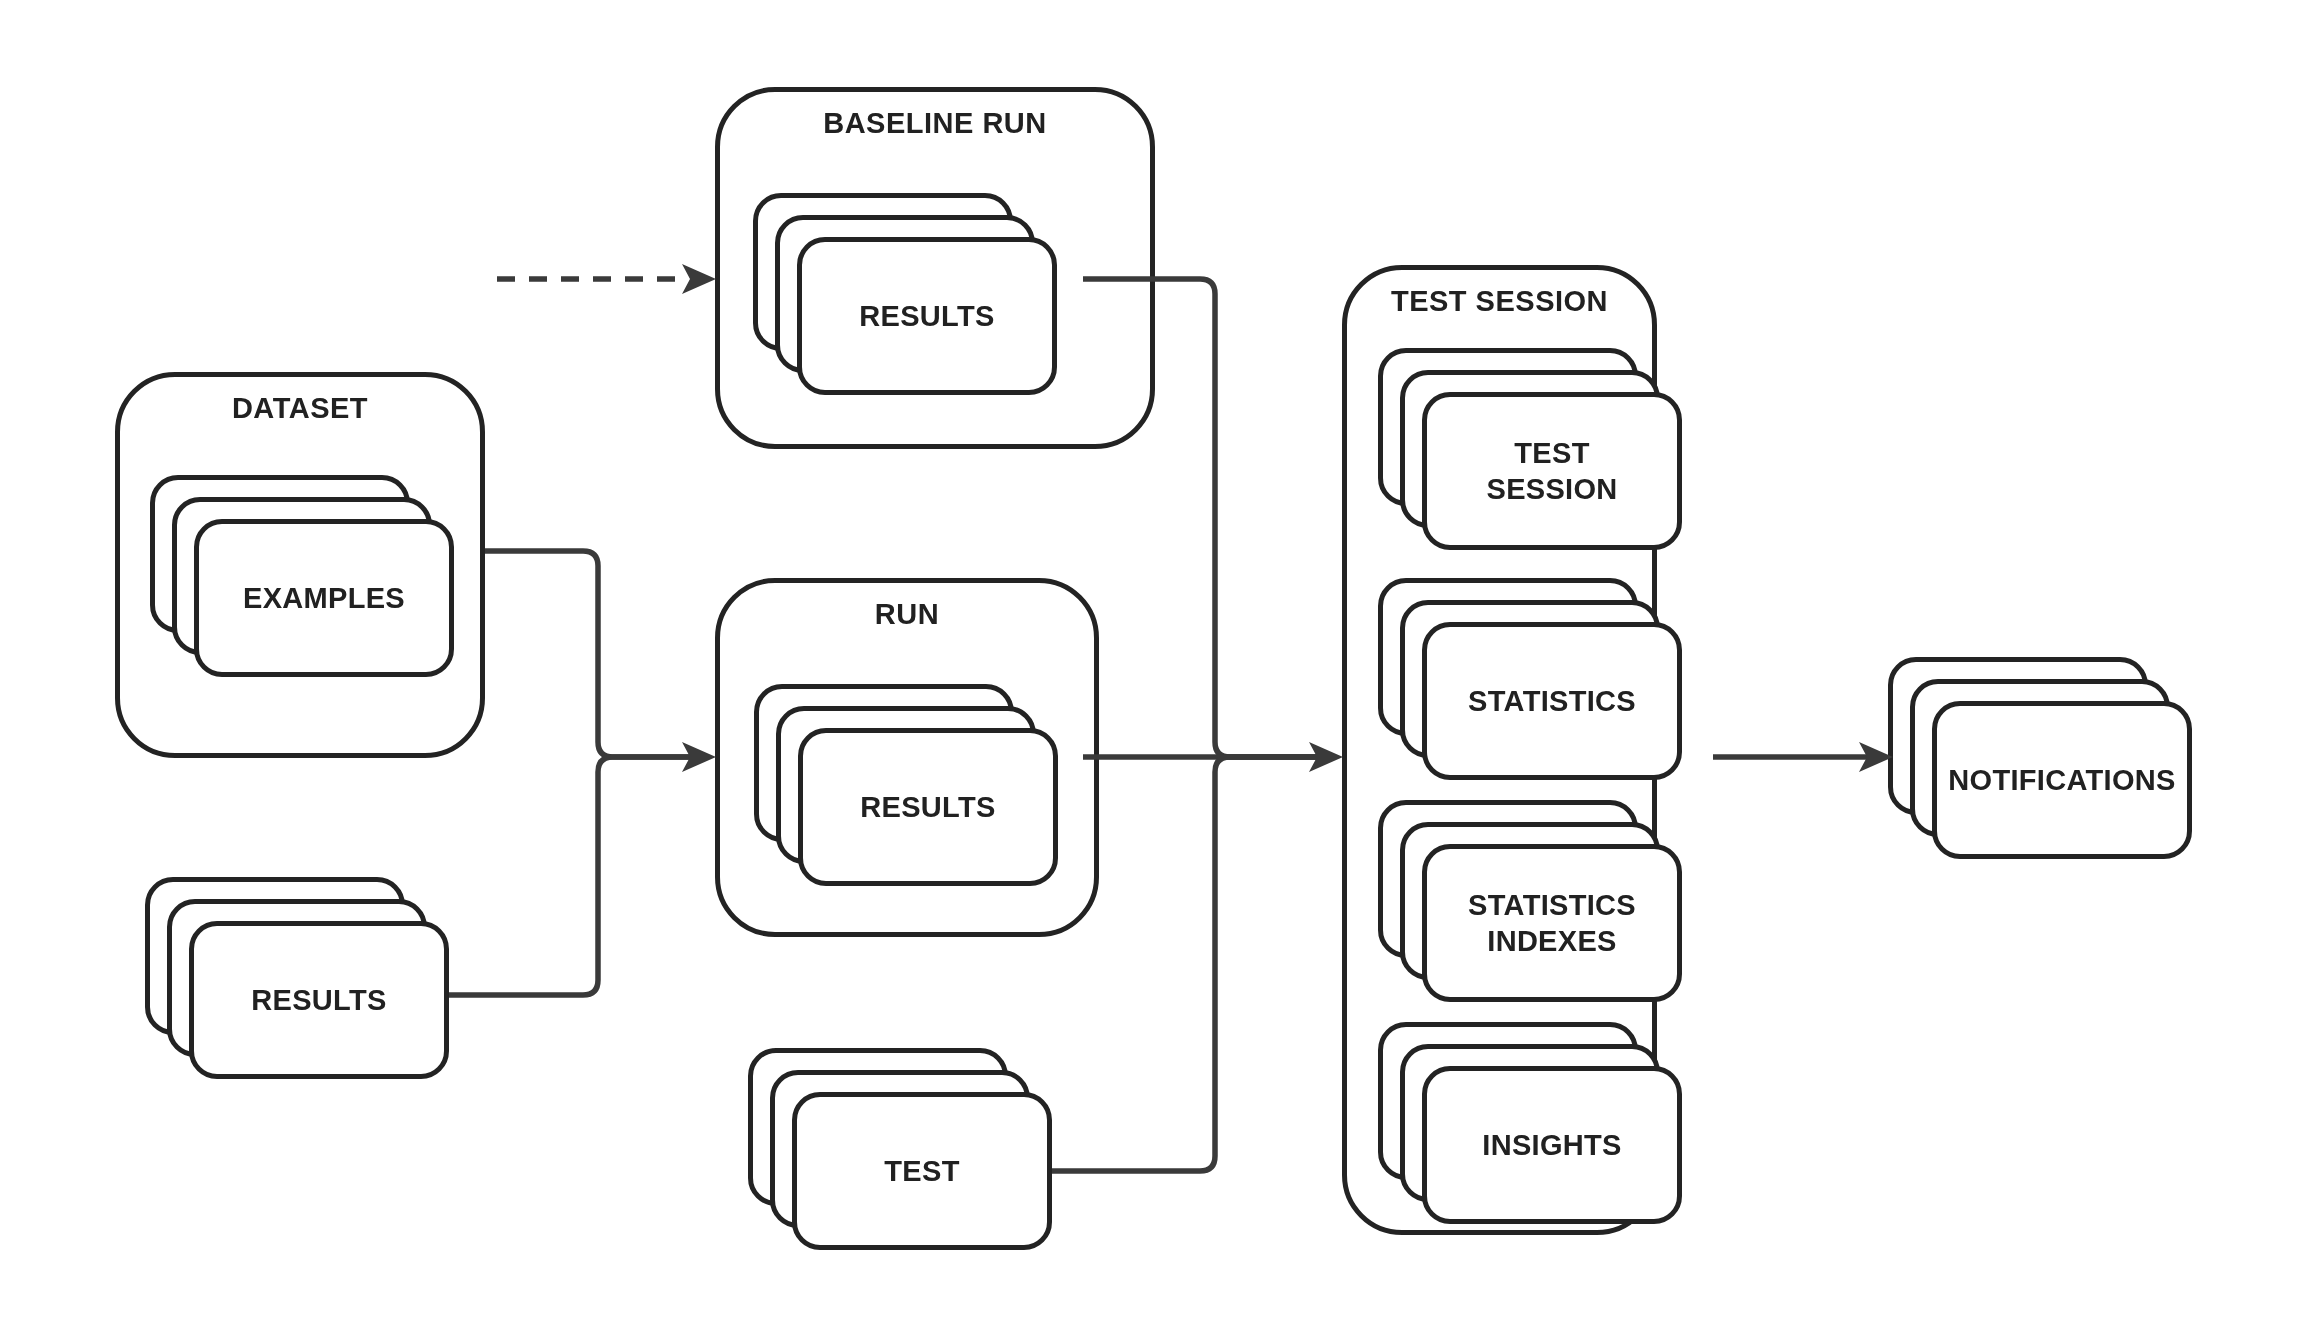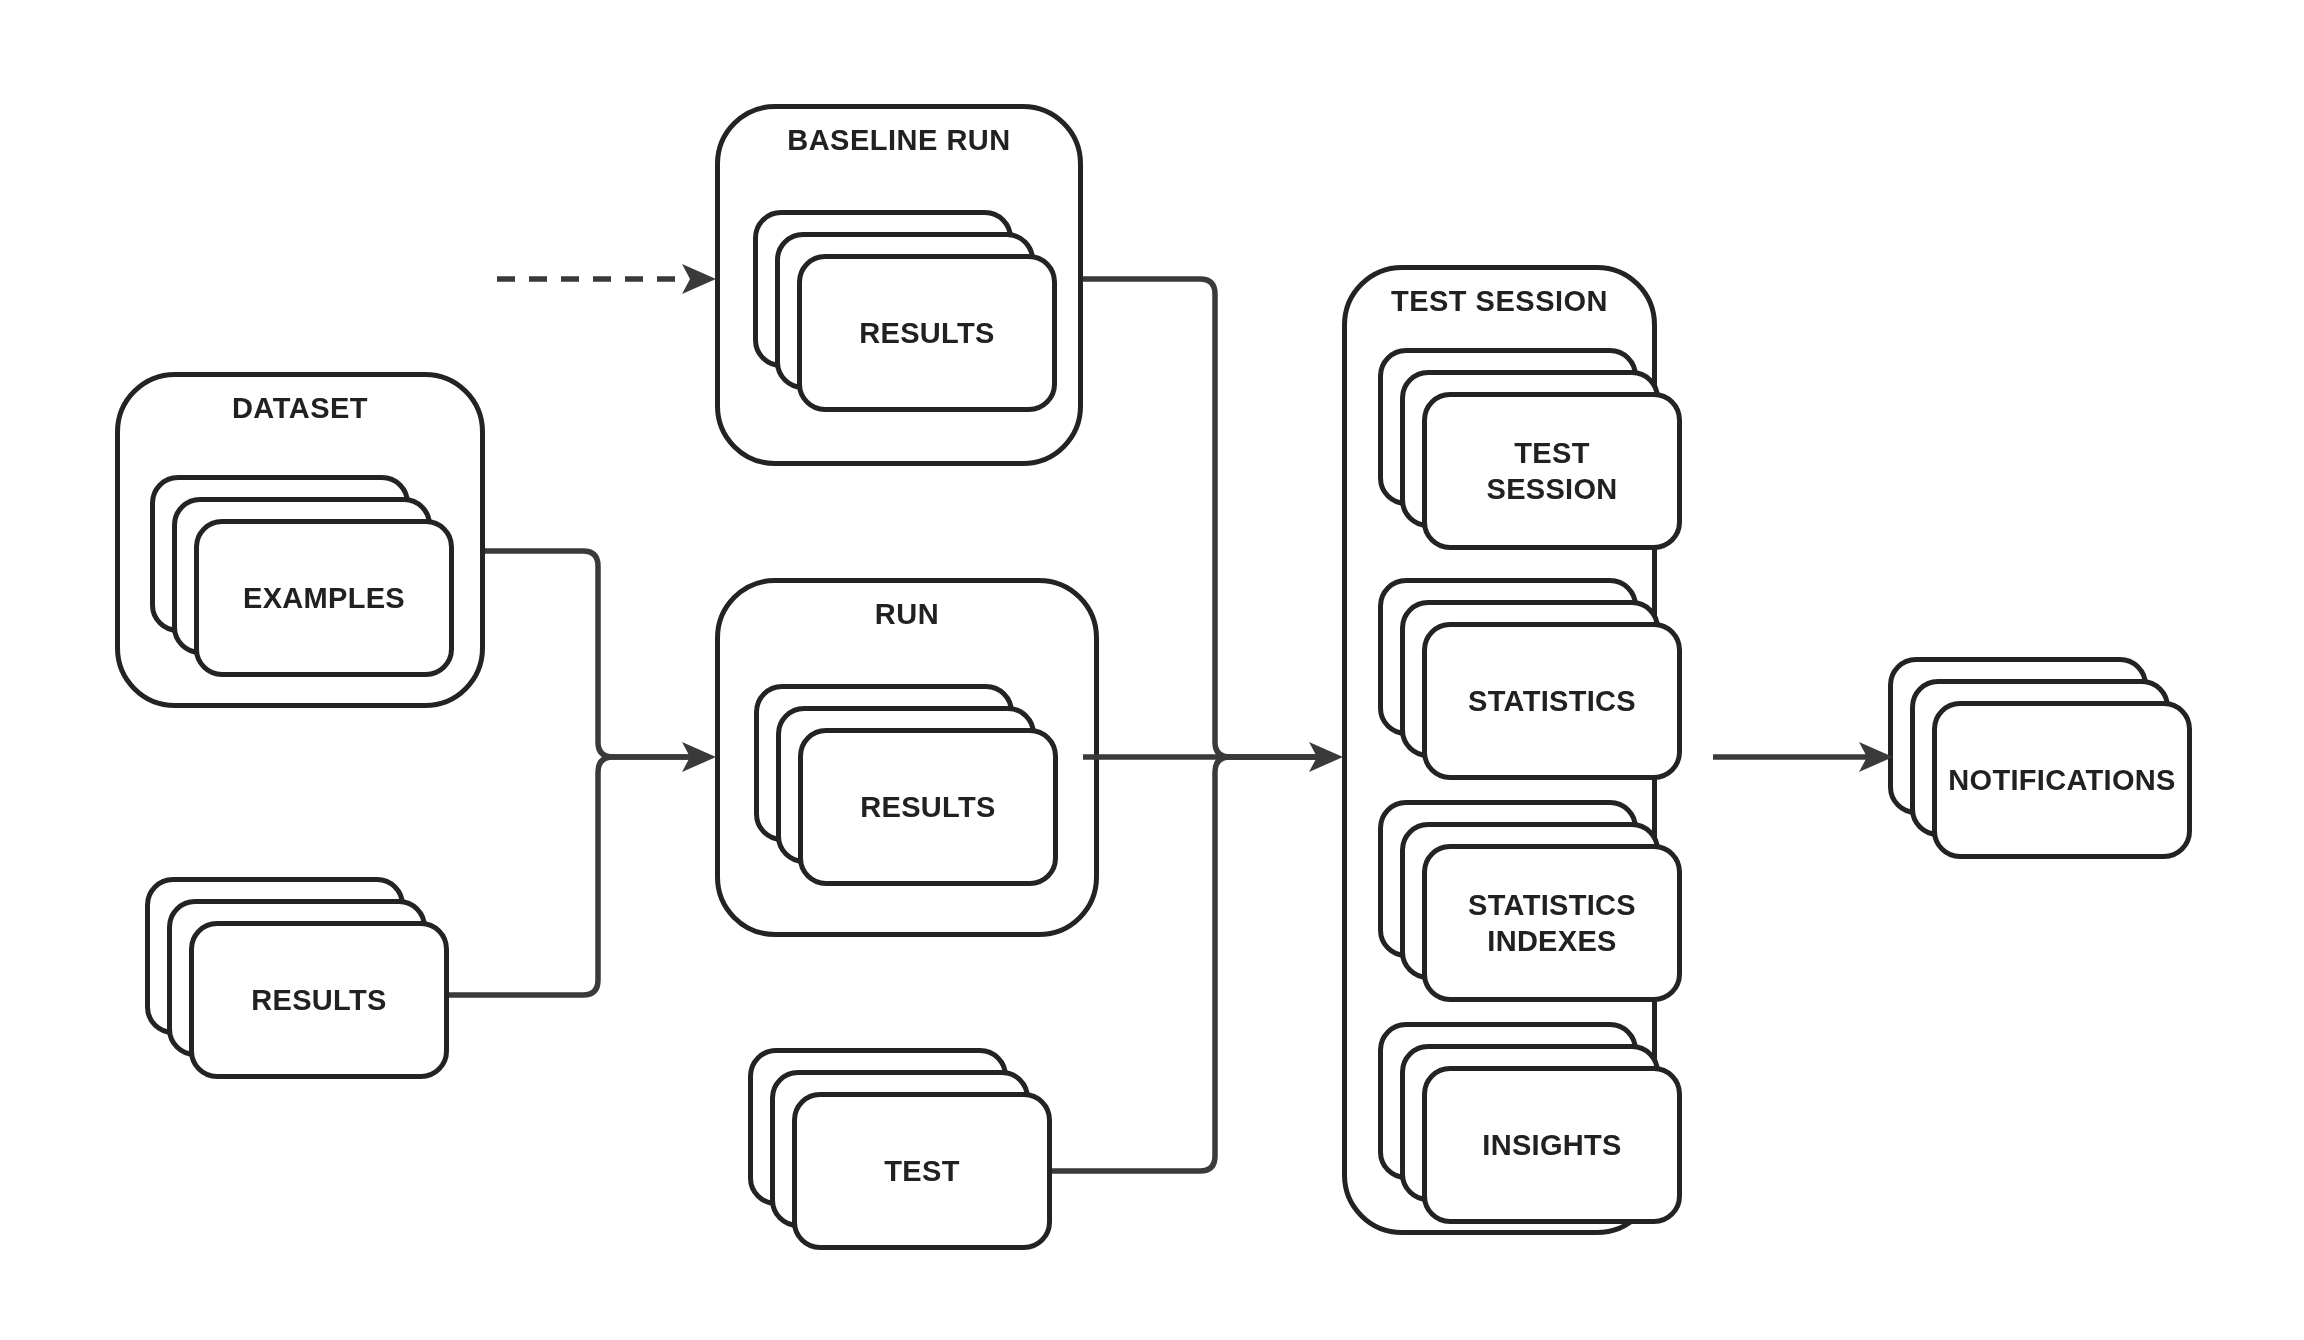--- a/index.html
+++ b/index.html
@@ -75,40 +75,40 @@
     </g>
     <g>
       <path d="M1052 1171 H1200 Q1215 1171 1215 1156 V772 Q1215 757 1230 757 H1317"></path>
     </g>
     <g>
       <path d="M1713 757 H1867"></path>
       <polygon class="head" points="1893,757 1859,742 1867,757 1859,772"></polygon>
     </g>
   </svg>
 
-  <section class="container" style="left:115px;top:372px;width:370px;height:336px">
+  <section class="container" style="left:115px;top:372px;width:370px;height:386px">
     <h2 class="container-title">DATASET</h2>
     <div class="stack" style="left:30px;top:98px">
       <div class="card c1"></div>
       <div class="card c2"></div>
       <div class="card c3">
         <span>EXAMPLES</span>
       </div>
     </div>
   </section>
 
   <div class="stack" style="left:145px;top:877px">
     <div class="card c1"></div>
     <div class="card c2"></div>
     <div class="card c3">
       <span>RESULTS</span>
     </div>
   </div>
 
-  <section class="container" style="left:715px;top:104px;width:368px;height:362px">
+  <section class="container" style="left:715px;top:87px;width:440px;height:362px">
     <h2 class="container-title">BASELINE RUN</h2>
     <div class="stack" style="left:33px;top:101px">
       <div class="card c1"></div>
       <div class="card c2"></div>
       <div class="card c3">
         <span>RESULTS</span>
       </div>
     </div>
   </section>
 

